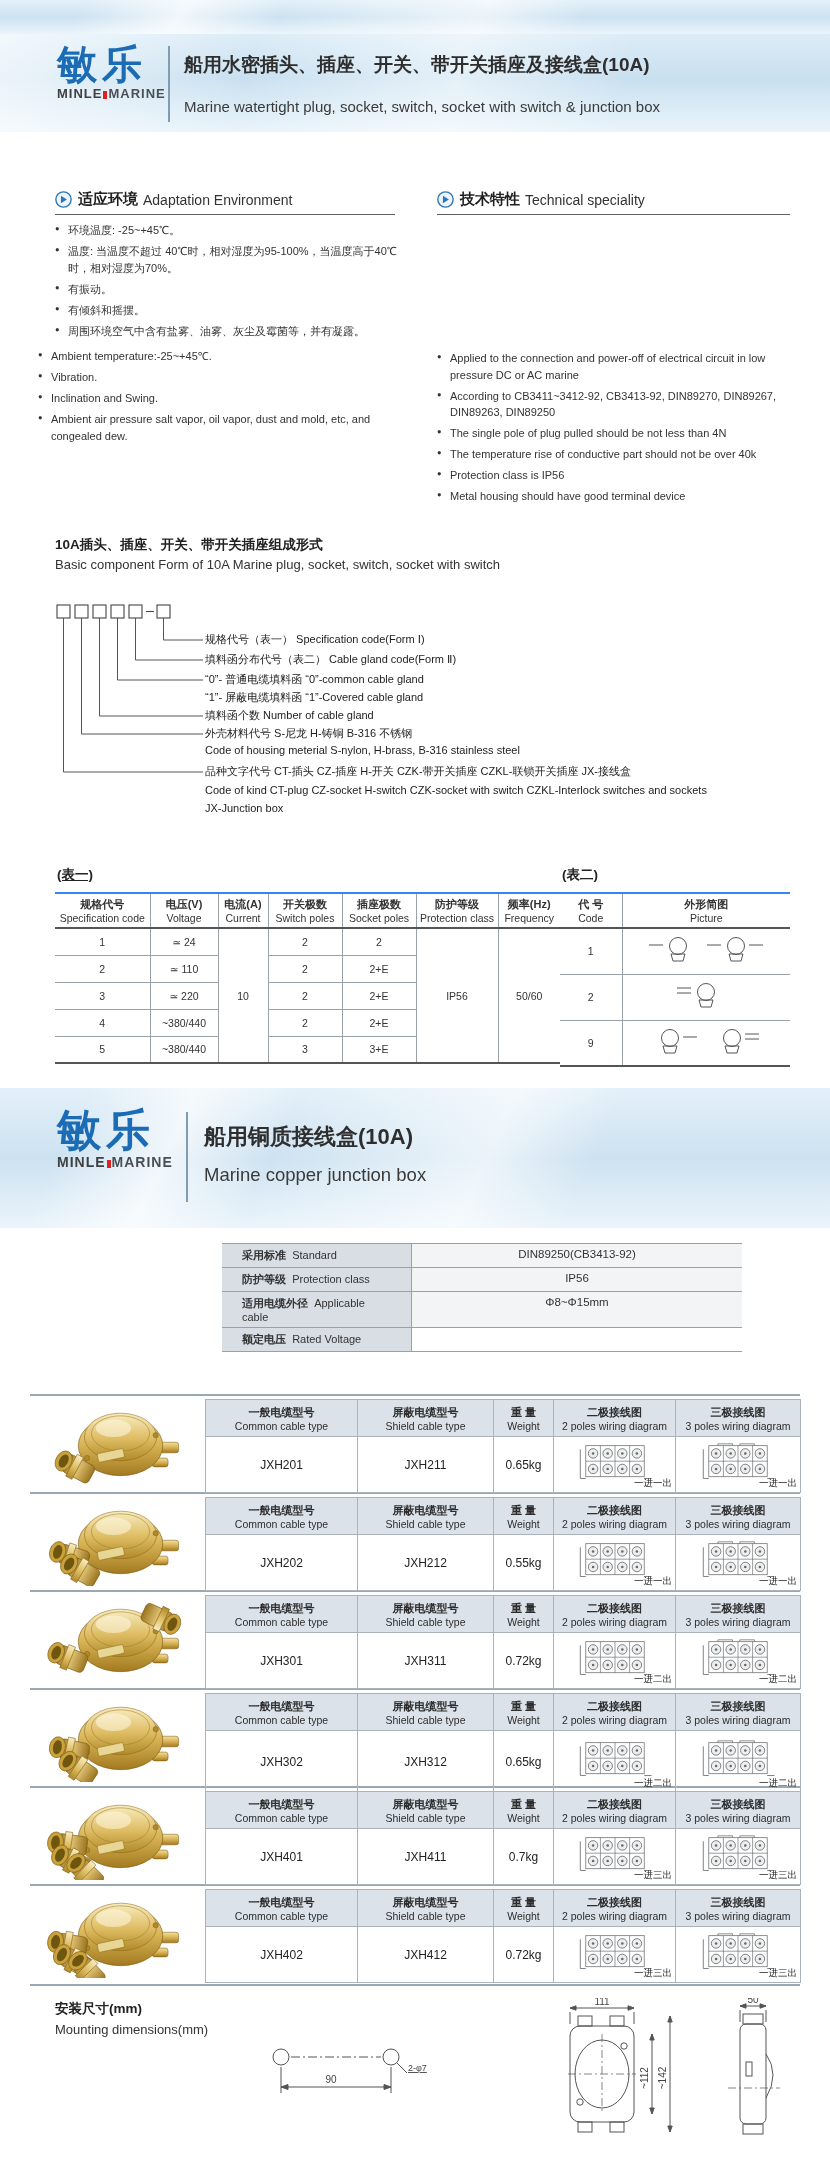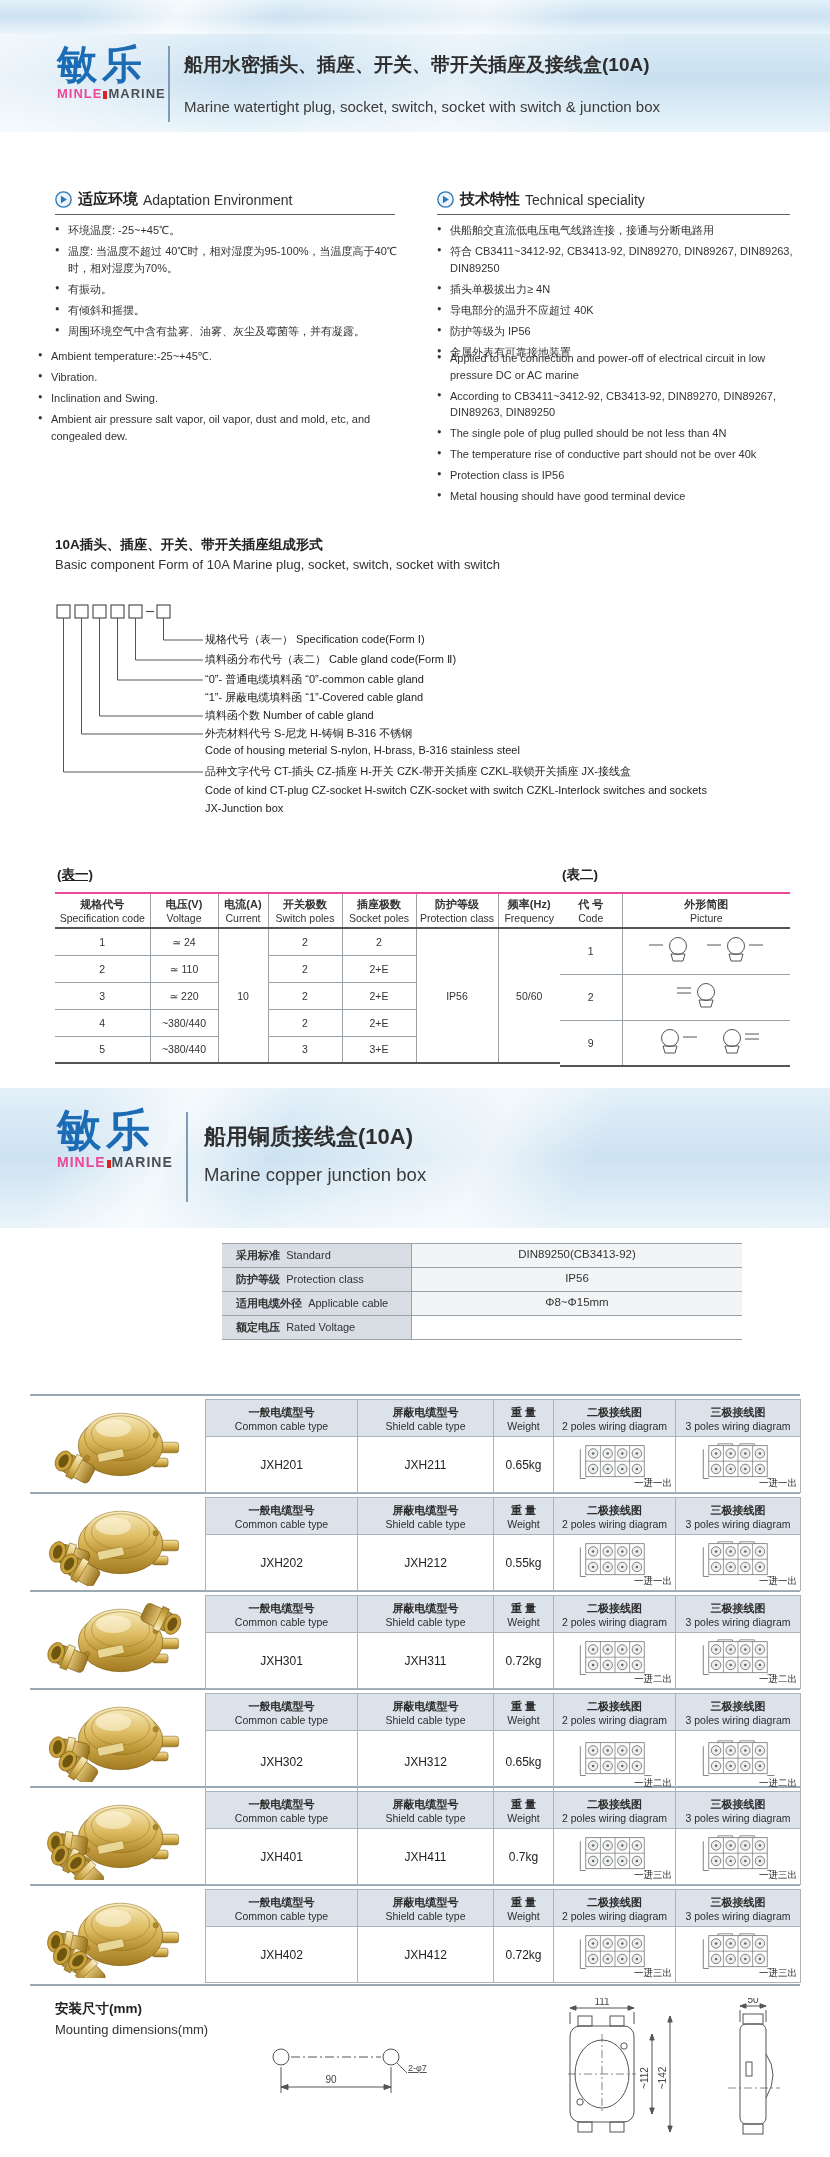--- a/index.html
+++ b/index.html
@@ -17,21 +17,21 @@
       linear-gradient(100deg, rgba(255,255,255,.65) 0%, rgba(255,255,255,0) 30%, rgba(255,255,255,.5) 55%, rgba(255,255,255,0) 75%),
       linear-gradient(180deg,#dcecf7 0%, #c9e0f0 45%, #e9f4fb 100%);
   }
   .band.streaks {
     background:
       linear-gradient(115deg, rgba(255,255,255,.0) 10%, rgba(255,255,255,.7) 22%, rgba(255,255,255,0) 34%, rgba(255,255,255,.6) 58%, rgba(255,255,255,0) 70%),
       linear-gradient(180deg,#e3f0f9 0%, #cde2f1 50%, #eaf4fb 100%);
   }
   .logo-cn { font-weight:bold; color:#1b6cb5; letter-spacing:5px; line-height:1; }
   .logo-sub { font-weight:bold; letter-spacing:1px; }
-  .logo-sub .b { color:#ec4899;text-align:right; }
+  .logo-sub .b { color:#404040;text-align:right; }
   .logo-sub .g { color:#4a4f55; font-weight:bold; }
   .red-dot { display:inline-block; width:4px; height:8px; background:#d22; margin:0 1px; vertical-align:-1px; }
   .vdiv { position:absolute; width:2px; background:#7f9cb5; }
   .h-title-cn { font-weight:bold; color:#2e2e2e; }
   .h-title-en { color:#3a3a3a; }
 
   
   .sec-head { position:absolute; border-bottom:1px solid #606060; padding-bottom:5px; display:flex; align-items:center; }
   .sec-head .cn { font-weight:bold; font-size:15px; color:#1f1f1f; margin-right:5px; }
   .sec-head .en { font-size:14px; color:#333;text-align:right; }
@@ -44,37 +44,37 @@
   }
   .bullets .li::before { content:"●"; position:absolute; left:0; top:1px; font-size:7.5px; color:#333; }
 
   
   .cf-title-cn { font-weight:bold; font-size:13.5px; color:#222; }
   .cf-title-en { font-size:13px; color:#333; }
   .cf-label { position:absolute; left:205px; font-size:11px; color:#222; white-space:nowrap; }
 
   
   .tcap { position:absolute; font-weight:bold; font-size:13.5px; color:#222; }
-  table.t1 { border-collapse:collapse; table-layout:fixed; border-top:2px solid #ec4899; border-bottom:2px solid #555; }
+  table.t1 { border-collapse:collapse; table-layout:fixed; border-top:2px solid #3b82f6; border-bottom:2px solid #555; }
   table.t1 th, table.t1 td {
     border-left:1px solid #9aa2a8; text-align:center; vertical-align:middle;
     padding:3px 2px; font-size:10.5px; color:#333;
   }
   table.t1 th:first-child, table.t1 td:first-child { border-left:none; }
   table.t1 th { border-bottom:2px solid #555; }
   table.t1 td { border-bottom:1px solid #9aa2a8; }
   table.t1 tr:last-child td { border-bottom:none; }
   .th-cn { font-weight:bold; font-size:11px; }
   .th-en { font-weight:normal; font-size:10.5px; }
 
   
   .std-table { position:absolute; border-top:1px solid #98a0a8; }
   .std-row { display:flex; border-bottom:1px solid #98a0a8; }
   .std-label {
-    width:190px; background:#d9dee4; padding:4px 14px; box-sizing:border-box;
+    width:190px; background:#d9dee4; padding:4px 20px; box-sizing:border-box;
     font-size:11px; border-right:1px solid #98a0a8;
   }
   .std-label .cn { font-weight:bold; }
   .std-value { flex:1; background:#f2f4f6; text-align:center; padding:4px 4px; font-size:11.5px; }
 
   
   .sep { position:absolute; left:30px; width:770px; height:0; border-top:2px solid #99a8b3; }
   .pt { border-collapse:collapse; table-layout:fixed; }
   .pt th {
     background:#dbe2e9; border:1px solid #aab2ba; padding:2px;
@@ -213,28 +213,20 @@
   </div>
 
   <div class="sec-head" style="left:437px; top:190px; width:353px;">
     <svg class="play-ico" viewBox="0 0 20 20">
       <circle cx="10" cy="10" r="9" fill="#eef4f9" stroke="#2a77b8" stroke-width="1.6"></circle>
       <path d="M7,5.5 L14,10 L7,14.5 Z" fill="#2a77b8"></path>
     </svg>
     <span class="cn">技术特性</span>
     <span class="en">Technical speciality</span>
   </div>
-  <div class="bullets" style="left:437px; top:222px; width:358px;">
-    <div class="li">供船舶交直流低电压电气线路连接，接通与分断电路用</div>
-    <div class="li">符合 CB3411~3412-92, CB3413-92, DIN89270, DIN89267, DIN89263, DIN89250</div>
-    <div class="li">插头单极拔出力≥ 4N</div>
-    <div class="li">导电部分的温升不应超过 40K</div>
-    <div class="li">防护等级为 IP56</div>
-    <div class="li">金属外表有可靠接地装置</div>
-  </div>
   <div class="bullets" style="left:437px; top:350px; width:358px;">
     <div class="li">Applied to the connection and power-off of electrical circuit in low pressure DC or AC marine</div>
     <div class="li">According to CB3411~3412-92, CB3413-92, DIN89270, DIN89267, DIN89263, DIN89250</div>
     <div class="li">The single pole of plug pulled should be not less than 4N</div>
     <div class="li">The temperature rise of conductive part should not be over 40k</div>
     <div class="li">Protection class is IP56</div>
     <div class="li">Metal housing should have good terminal device</div>
   </div>
 
   <div class="abs cf-title-cn" style="left:55px; top:536px;">10A插头、插座、开关、带开关插座组成形式</div>

